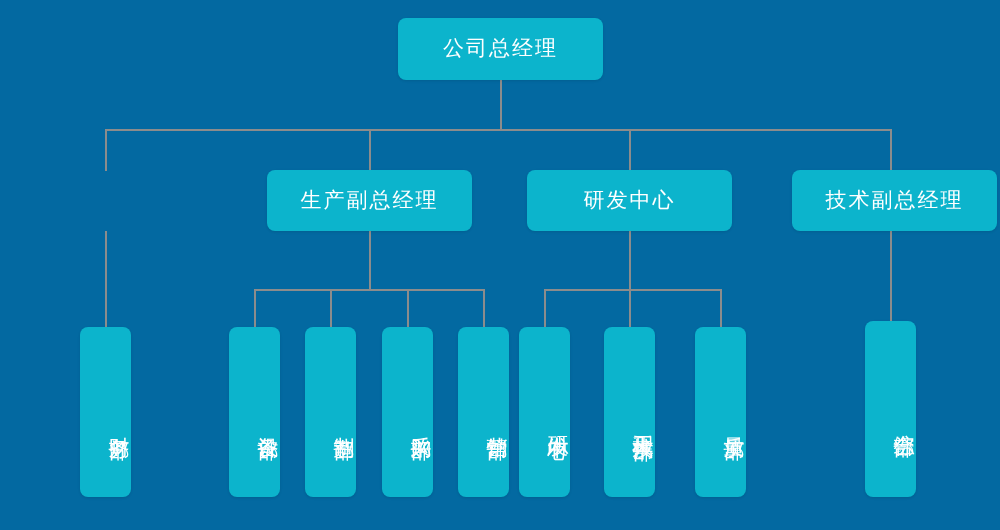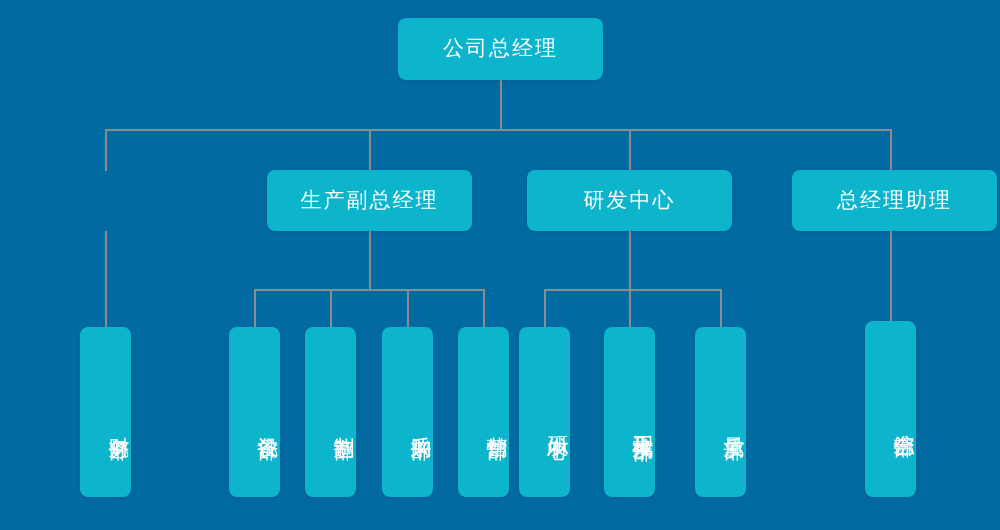--- a/index.html
+++ b/index.html
@@ -92,21 +92,21 @@
     <span>公司总经理</span>
   </div>
 
   <div class="node node-h" style="left:267px; top:170px; width:205px; height:61px;text-align:right;">
     <span>生产副总经理</span>
   </div>
   <div class="node node-h" style="left:527px; top:170px; width:205px; height:61px;">
     <span>研发中心</span>
   </div>
   <div class="node node-h" style="left:792px; top:170px; width:205px; height:61px;">
-    <span>总经理助理</span>
+    <span>技术副总经理</span>
   </div>
 
   <div class="node node-v" style="left:80px; top:327px; width:51px; height:170px;">
     <span class="vlabel">财务部</span>
   </div>
 
   <div class="node node-v" style="left:229px; top:327px; width:51px; height:170px;">
     <span class="vlabel">设备部</span>
   </div>
   <div class="node node-v" style="left:305px; top:327px; width:51px; height:170px;">

